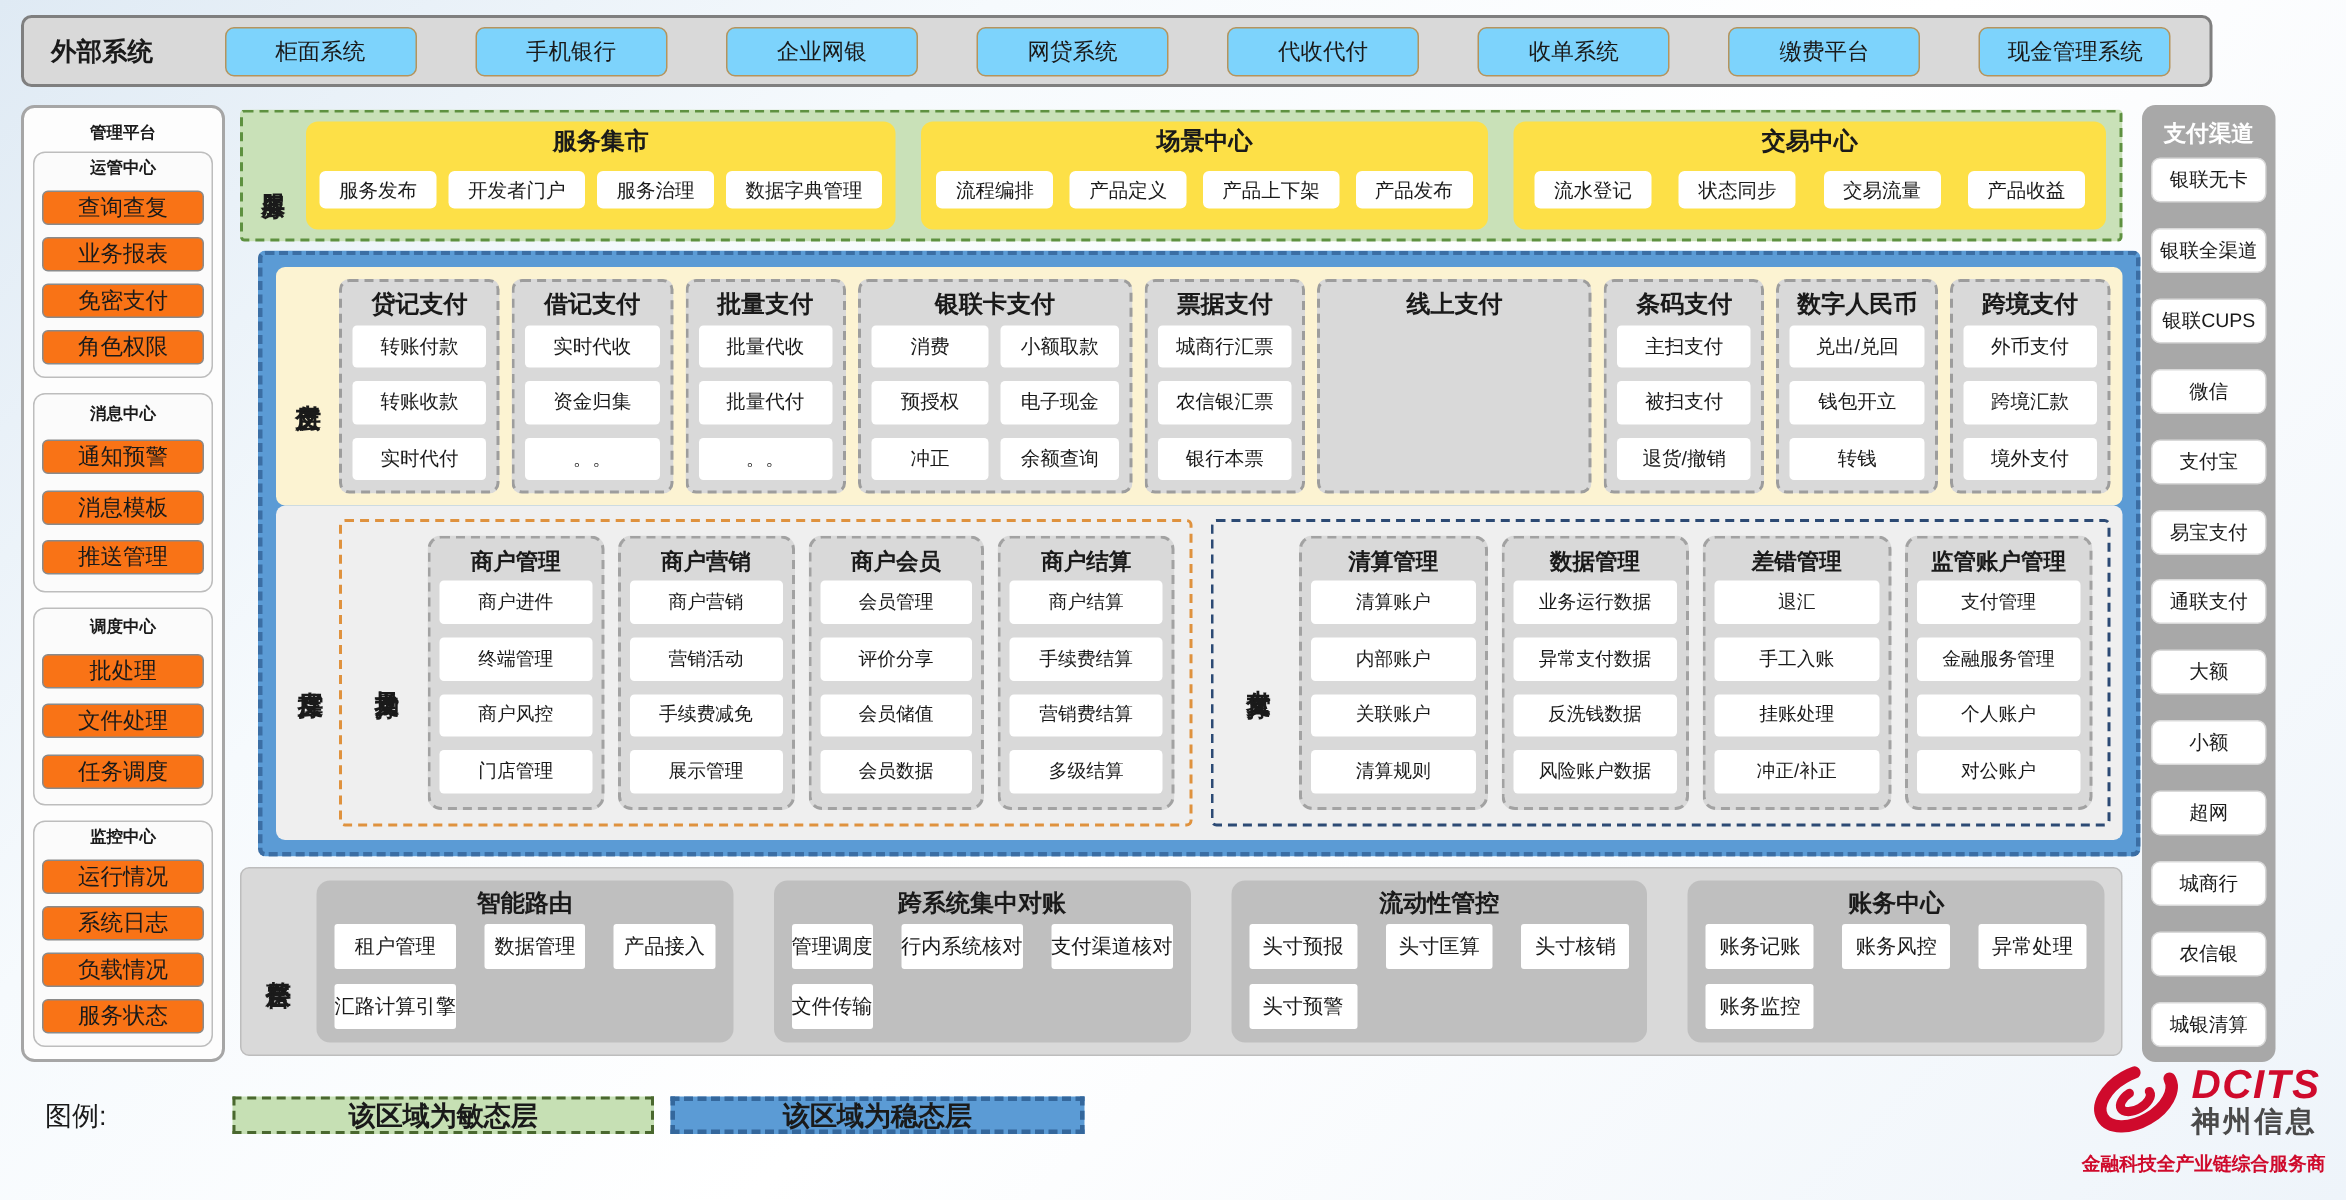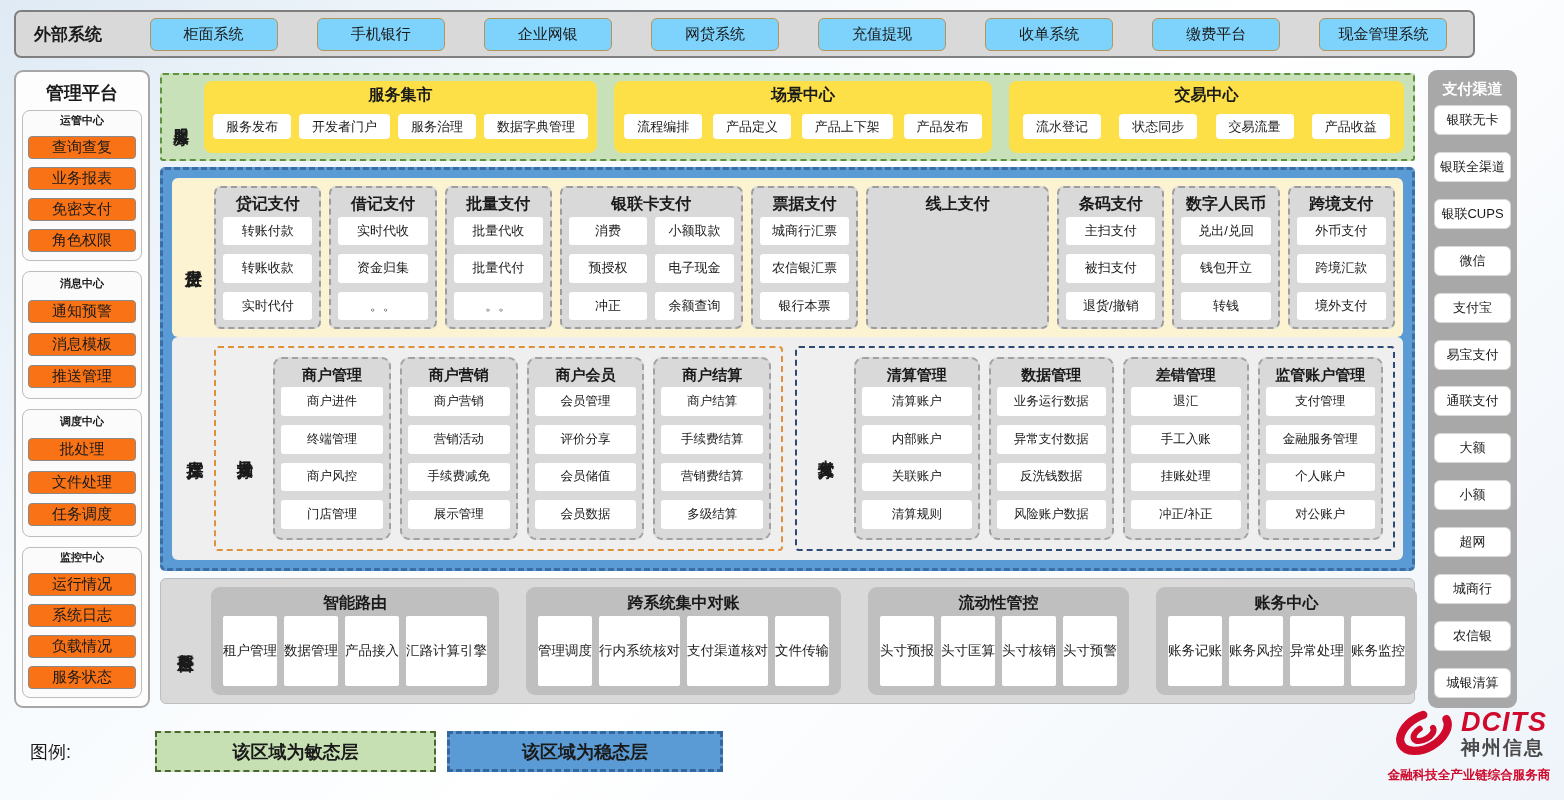--- a/index.html
+++ b/index.html
@@ -9,42 +9,42 @@
     background:linear-gradient(135deg,#dfeaf4 0%,#f6fafd 28%,#ffffff 55%,#eef4fa 100%);
   }
   .abs{position:absolute;box-sizing:border-box;}
   
   .topbar{left:14px;top:10px;width:1461px;height:48px;background:#d9d9d9;border:2px solid #7f7f7f;border-radius:7px;display:flex;align-items:center;}
   .topbar-label{font-size:17px;font-weight:bold;margin-left:18px;flex:0 0 96px;}
   .topbar-items{flex:1;display:flex;justify-content:space-around;align-items:center;padding-right:6px;}
   .ext-btn{width:126px;height:31px;background:#7dd3fc;border:1px solid #b5945c;border-radius:6px;display:flex;align-items:center;justify-content:center;font-size:15px;}
   
   .left-sidebar{left:14px;top:70px;width:136px;height:638px;background:#fdfdfd;border:2px solid #a6a6a6;border-radius:9px;display:flex;flex-direction:column;padding:5px 6px 8px;}
-  .sidebar-title{text-align:center;font-weight:bold;font-size:18px;padding:4px 0 5px;}
+  .sidebar-title{text-align:center;font-weight:bold;font-size:11px;padding:4px 0 5px;}
   #management-groups{flex:1;display:flex;flex-direction:column;justify-content:space-between;gap:10px;}
   .mgroup{border:1.5px solid #bdbdbd;border-radius:8px;background:#fbfbfb;padding:2px 5px 8px;display:flex;flex-direction:column;gap:8px;flex:1;justify-content:space-evenly;}
   .mgroup-title{text-align:center;font-weight:bold;font-size:11px;}
   .mbtn{height:21px;background:#f97316;border:1px solid #8a8a8a;border-radius:4px;display:flex;align-items:center;justify-content:center;font-size:15px;}
   
   .right-sidebar{left:1428px;top:70px;width:89px;height:638px;background:#a8a8a8;border-radius:9px;display:flex;flex-direction:column;padding:9px 6px 10px;}
   .channels-title{color:#fff;font-weight:bold;font-size:15px;text-align:center;margin:1px 0 6px;}
   #channel-items{flex:1;display:flex;flex-direction:column;justify-content:space-between;}
   .cbtn{height:28px;background:#fff;border:1px solid #d9d9d9;border-radius:6px;display:flex;align-items:center;justify-content:center;font-size:13px;white-space:nowrap;}
   
   .vlabel{writing-mode:vertical-rl;text-orientation:upright;font-weight:bold;font-size:17px;letter-spacing:1px;display:flex;align-items:center;justify-content:center;line-height:1;}
   
   .service-layer{left:160px;top:73px;width:1255px;height:88px;background:#c9e1b8;border:2px dashed #5e9140;border-radius:3px;display:flex;align-items:stretch;padding:6px 9px 6px 5px;gap:9px;}
   .service-layer .vlabel{width:28px;font-size:16px;}
   .service-panels{flex:1;display:flex;gap:17px;}
   .spanel{background:#fde047;border-radius:8px;display:flex;flex-direction:column;padding:2px 9px 7px;}
   .spanel-title{text-align:center;font-weight:bold;font-size:16px;line-height:24px;}
   .spanel-row{flex:1;display:flex;align-items:center;justify-content:space-around;gap:8px;}
   .sbtn{background:#fff;border-radius:4px;height:25px;padding:0 13px;display:flex;align-items:center;justify-content:center;font-size:13px;white-space:nowrap;}
   
-  .stable-region{left:160px;top:167px;width:1255px;height:404px;background:#5b9bd5;border:3px dashed #3b6ea4;border-radius:5px;padding:8px 9px;display:flex;flex-direction:column;justify-content:space-between;}
+  .stable-region{left:172px;top:167px;width:1255px;height:404px;background:#5b9bd5;border:3px dashed #3b6ea4;border-radius:5px;padding:8px 9px;display:flex;flex-direction:column;justify-content:space-between;}
   .payment-layer{height:159px;background:#fcf3d2;border-radius:6px;display:flex;align-items:stretch;padding:8px;gap:7px;box-sizing:border-box;}
   .payment-layer .vlabel{width:27px;}
   #payment-columns{flex:1;display:flex;gap:8px;}
   .pcol{background:#d9d9d9;border:2px dashed #9d9d9d;border-radius:7px;display:flex;flex-direction:column;padding:3px 7px 7px;}
   .pcol-title{text-align:center;font-weight:bold;font-size:16px;line-height:26px;white-space:nowrap;}
   .pcol-grid{flex:1;display:grid;grid-template-columns:1fr;gap:9px 8px;}
   .pcol-grid.two{grid-template-columns:1fr 1fr;}
   .pbtn{background:#fff;border-radius:3px;display:flex;align-items:center;justify-content:center;font-size:13px;white-space:nowrap;min-height:23px;padding:0 3px;}
   
   .support-layer{height:223px;background:#efefef;border-radius:6px;display:flex;align-items:stretch;padding:9px 8px;gap:4px;box-sizing:border-box;}
@@ -57,47 +57,47 @@
   .scol{flex:1;background:#d9d9d9;border:2px dashed #a2a2a2;border-radius:9px;display:flex;flex-direction:column;padding:3px 6px 9px;}
   .scol-title{text-align:center;font-weight:bold;font-size:15px;line-height:25px;white-space:nowrap;}
   .scol-grid{flex:1;display:grid;grid-template-columns:1fr;gap:9px;}
   .scol .pbtn{font-size:12.5px;}
   
   .integration-layer{left:160px;top:578px;width:1255px;height:126px;background:#d9d9d9;border:1px solid #bdbdbd;border-radius:6px;display:flex;align-items:stretch;padding:8px 11px;gap:12px;}
   .integration-layer .vlabel{width:27px;}
   #integration-panels{flex:1;display:flex;gap:27px;}
   .ipanel{flex:1;background:#bfbfbf;border-radius:9px;display:flex;flex-direction:column;padding:2px 12px 9px;}
   .ipanel-title{text-align:center;font-weight:bold;font-size:16px;line-height:27px;}
-  .ipanel-grid{flex:1;display:grid;grid-template-columns:1fr 1fr 1fr 1fr;gap:10px 7px;}
+  .ipanel-grid{flex:1;display:grid;grid-template-columns:1fr 1fr 1fr;gap:10px 19px;}
   .ibtn{background:#fff;display:flex;align-items:center;justify-content:center;font-size:13.5px;border-radius:2px;white-space:nowrap;}
   
   .legend{left:30px;top:731px;display:flex;align-items:center;}
   .legend-label{font-size:18px;width:62px;}
-  .legend-box{height:41px;display:flex;align-items:center;justify-content:center;font-size:18px;font-weight:bold;box-sizing:border-box;}
+  .legend-box{height:25px;display:flex;align-items:center;justify-content:center;font-size:18px;font-weight:bold;box-sizing:border-box;}
   .legend-agile{width:281px;background:#c6e0b4;border:2px dashed #4a682f;margin-left:63px;}
   .legend-stable{width:276px;background:#5b9bd5;border:3px dashed #34679c;margin-left:11px;}
   
   .logo{left:1386px;top:704px;width:166px;display:flex;flex-direction:column;align-items:center;}
   .logo-top{display:flex;align-items:center;gap:4px;}
   .logo-text{display:flex;flex-direction:column;}
   .brand{color:#cf0a2c;font-weight:bold;font-style:italic;font-size:27px;line-height:27px;letter-spacing:1px;}
   .company{color:#4a4a4a;font-weight:bold;font-size:19px;line-height:23px;letter-spacing:2px;}
   .tagline{color:#cf0a2c;font-weight:bold;font-size:12.5px;margin-top:3px;white-space:nowrap;}
 </style>
 </head>
 <body>
 
 <div class="abs topbar">
   <div class="topbar-label">外部系统</div>
   <div class="topbar-items" id="external-items">
       <div class="ext-btn">柜面系统</div>
       <div class="ext-btn">手机银行</div>
       <div class="ext-btn">企业网银</div>
       <div class="ext-btn">网贷系统</div>
-      <div class="ext-btn">充值提现</div>
+      <div class="ext-btn">代收代付</div>
       <div class="ext-btn">收单系统</div>
       <div class="ext-btn">缴费平台</div>
       <div class="ext-btn">现金管理系统</div>
     </div>
 </div>
 
 <div class="abs left-sidebar">
   <div class="sidebar-title">管理平台</div>
   <div id="management-groups">
       <div class="mgroup">

